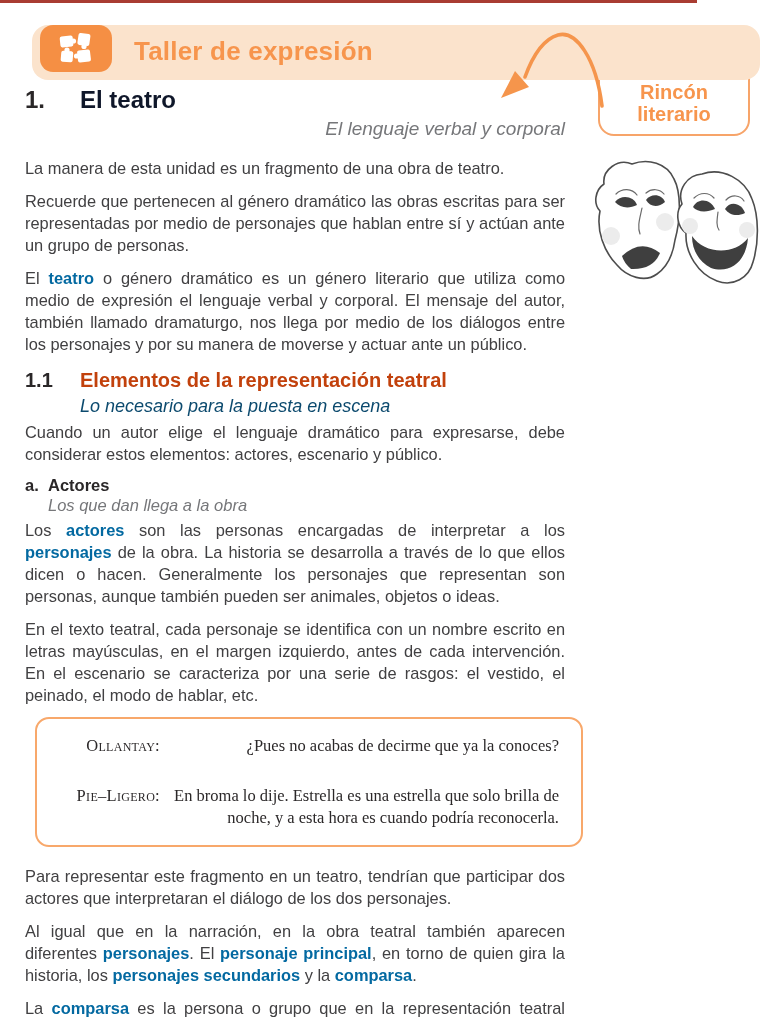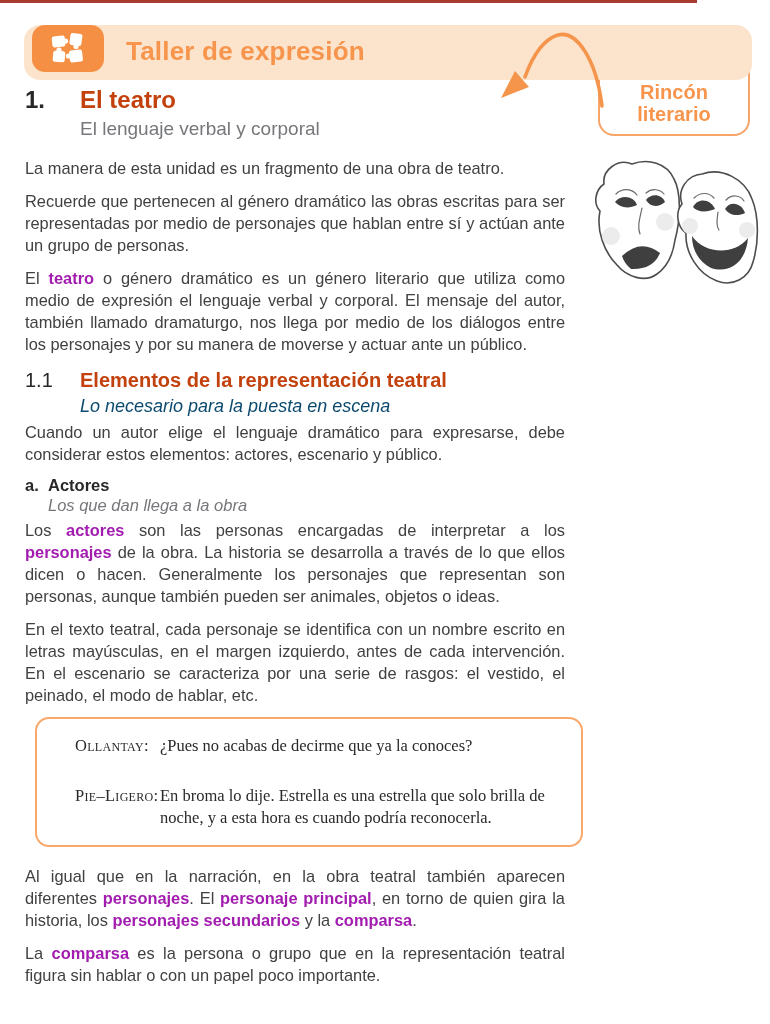--- a/index.html
+++ b/index.html
@@ -4,21 +4,21 @@
 <style>
   html,body { margin:0; padding:0; background:#ffffff; }
   .page {
     position:relative; width:770px; height:1024px; background:#ffffff;
     font-family:"Liberation Sans", sans-serif; overflow:hidden;
   }
   .top-rule { position:absolute; left:0; top:0; width:697px; height:3px; background:#a93c32; }
 
   
   .banner {
-    position:absolute; left:24px; top:25px; width:728px; height:55px;
+    position:absolute; left:32px; top:25px; width:728px; height:55px;
     background:#fbe3cc; border-radius:16px; z-index:2;
   }
   .banner-icon {
     position:absolute; left:8px; top:0; width:72px; height:47px;
     background:#f58f44; border-radius:13px;
     display:flex; align-items:center; justify-content:center;
   }
   .banner-title {
     position:absolute; left:102px; top:11px; font-size:26px; font-weight:bold;
     color:#f7954d; letter-spacing:0.2px;
@@ -34,48 +34,48 @@
   .rincon span { font-size:20px; font-weight:bold; color:#f7954d; line-height:22px; }
   .arrow-svg { position:absolute; left:488px; top:24px; z-index:3; }
 
   
   .masks { position:absolute; left:590px; top:150px; }
 
   
   .main { position:absolute; left:25px; top:86px; width:540px; color:#414042; }
   .h1-row { display:flex; align-items:baseline; }
   .h1-num { width:55px; font-size:24px; font-weight:bold; color:#2a2728; }
-  .h1-title { font-size:24px; font-weight:bold; color:#c2410c; }
-  .sub1 { margin:4px 0 0 55px; color:#76777a; font-size:19px; }
+  .h1-title { font-size:24px; font-weight:bold; color:#0f172a; }
+  .sub1 { margin:4px 0 0 55px; font-style:italic; color:#76777a; font-size:19px;text-align:right; }
 
   .h2-row { display:flex; align-items:baseline; margin-top:14px; }
-  .h2-num { width:55px; font-size:20px; font-weight:normal; color:#2a2728; }
+  .h2-num { width:55px; font-size:20px; font-weight:bold; color:#2a2728; }
   .h2-title { font-size:20px; font-weight:bold; color:#c2410c; }
   .sub2 { margin:4px 0 0 55px; font-style:italic; color:#0c4a6e; font-size:18px; }
 
   .h3-row { display:flex; align-items:baseline; margin-top:4px; }
   .h3-num { width:23px; font-size:16.5px; font-weight:bold; color:#2a2728; }
   .h3-title { font-size:16.5px; font-weight:bold; color:#2a2728; }
   .sub3 { margin:1px 0 0 23px; font-style:italic; color:#76777a; font-size:16.5px; }
 
   .body-p {
     font-size:16.4px; line-height:22px; text-align:justify;
     margin:0 0 11px 0; color:#414042;
   }
-  .body-p b { color:#a21caf; }
+  .body-p b { color:#0369a1; }
   .first-p { margin-top:17px; }
   .after-sub { margin-top:4px; }
 
   
   .dialog-box {
     box-sizing:border-box; width:548px; margin:10px 0 18px 10px;
     border:2px solid #f8a86b; border-radius:14px; background:#ffffff;
     padding:16px 22px 16px 38px;
     font-family:"Liberation Serif", "DejaVu Serif", serif;
-    font-size:16.5px; line-height:22px; color:#2b2829;
+    font-size:16.5px; line-height:22px; color:#2b2829;text-align:right;
   }
   .dialog-row { display:grid; grid-template-columns:85px 1fr; }
   .dialog-row + .dialog-row { margin-top:28px; }
   .speaker { font-variant:small-caps; letter-spacing:0.3px; }
 </style>
 </head>
 <body>
 
 <div class="page">
   <div class="top-rule"></div>
@@ -183,19 +183,20 @@
       <div class="dialog-row">
         <span class="speaker">Ollantay:</span>
         <span class="line">¿Pues no acabas de decirme que ya la conoces?</span>
       </div>
       <div class="dialog-row">
         <span class="speaker">Pie–Ligero:</span>
         <span class="line">En broma lo dije. Estrella es una estrella que solo brilla de noche, y a esta hora es cuando podría reconocerla.</span>
       </div>
     </div>
 
+    <p class="body-p">Para representar este fragmento en un teatro, tendrían que participar dos actores que interpretaran el diálogo de los dos personajes.</p>
 
     <p class="body-p"><span>Al igual que en la narración, en la obra teatral también aparecen diferentes </span><b>personajes</b><span>. El </span><b>personaje principal</b><span>, en torno de quien gira la historia, los </span><b>personajes secundarios</b><span> y la </span><b>comparsa</b><span>.</span></p>
 
     <p class="body-p"><span>La </span><b>comparsa</b><span> es la persona o grupo que en la representación teatral figura sin hablar o con un papel poco importante.</span></p>
 
   </div>
 </div>
 
 </body></html>

